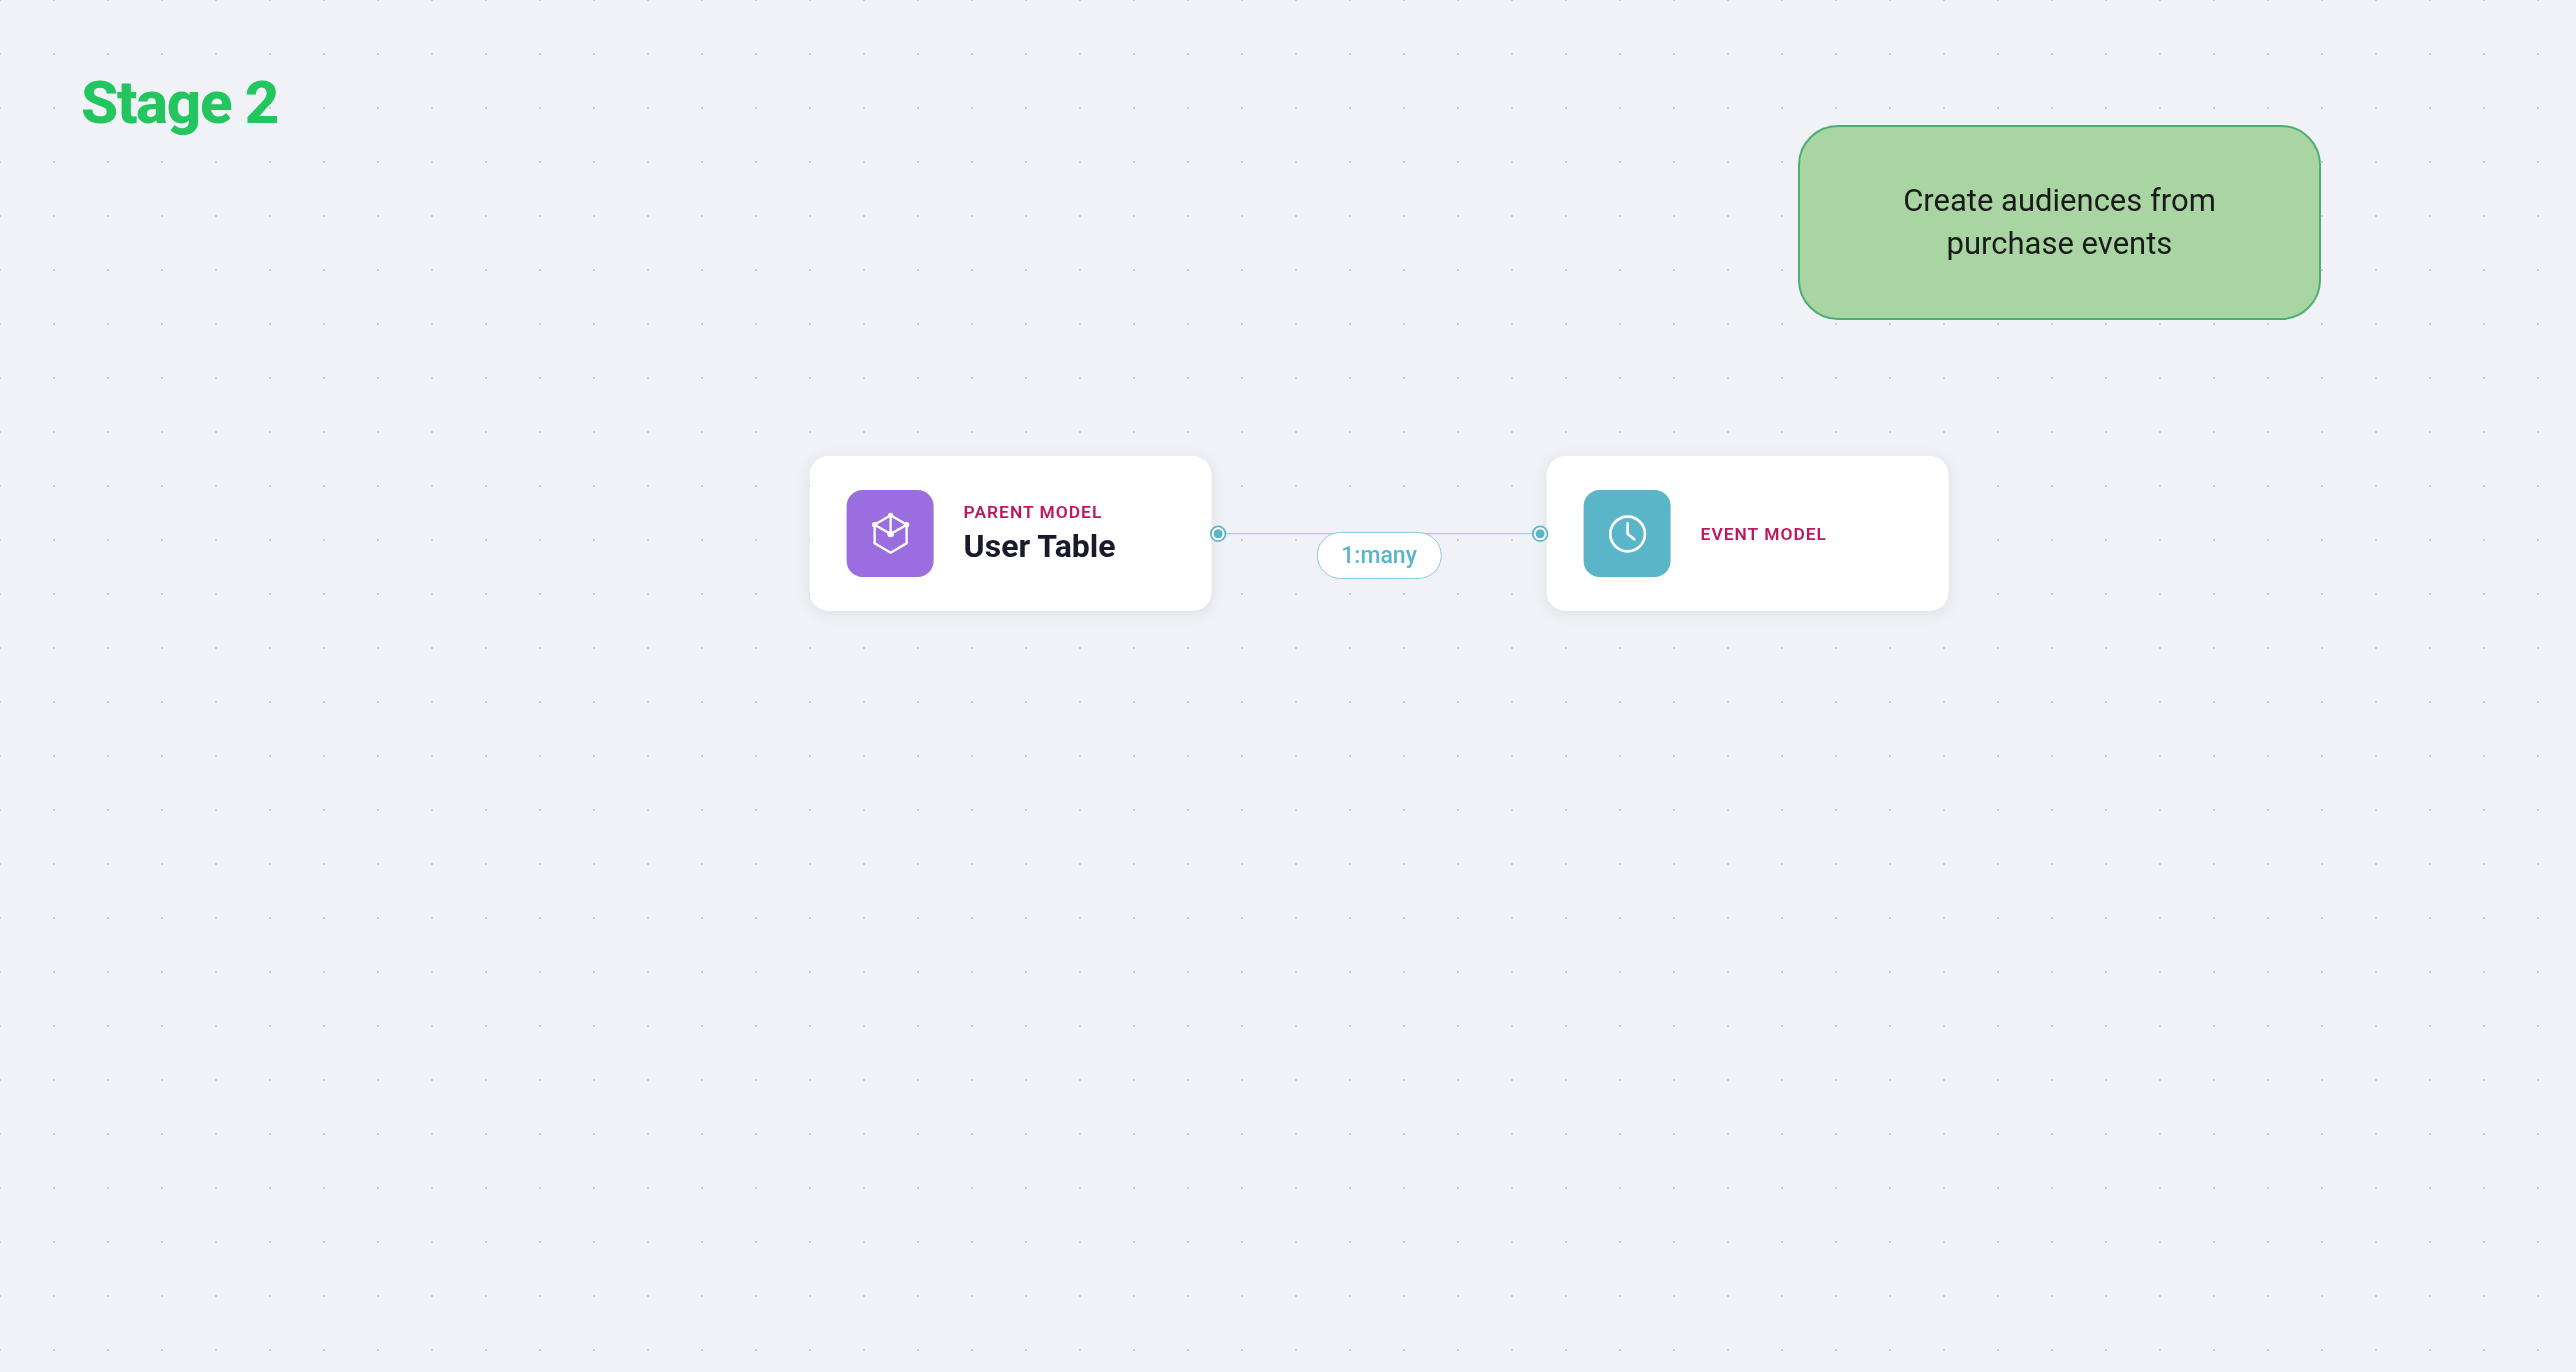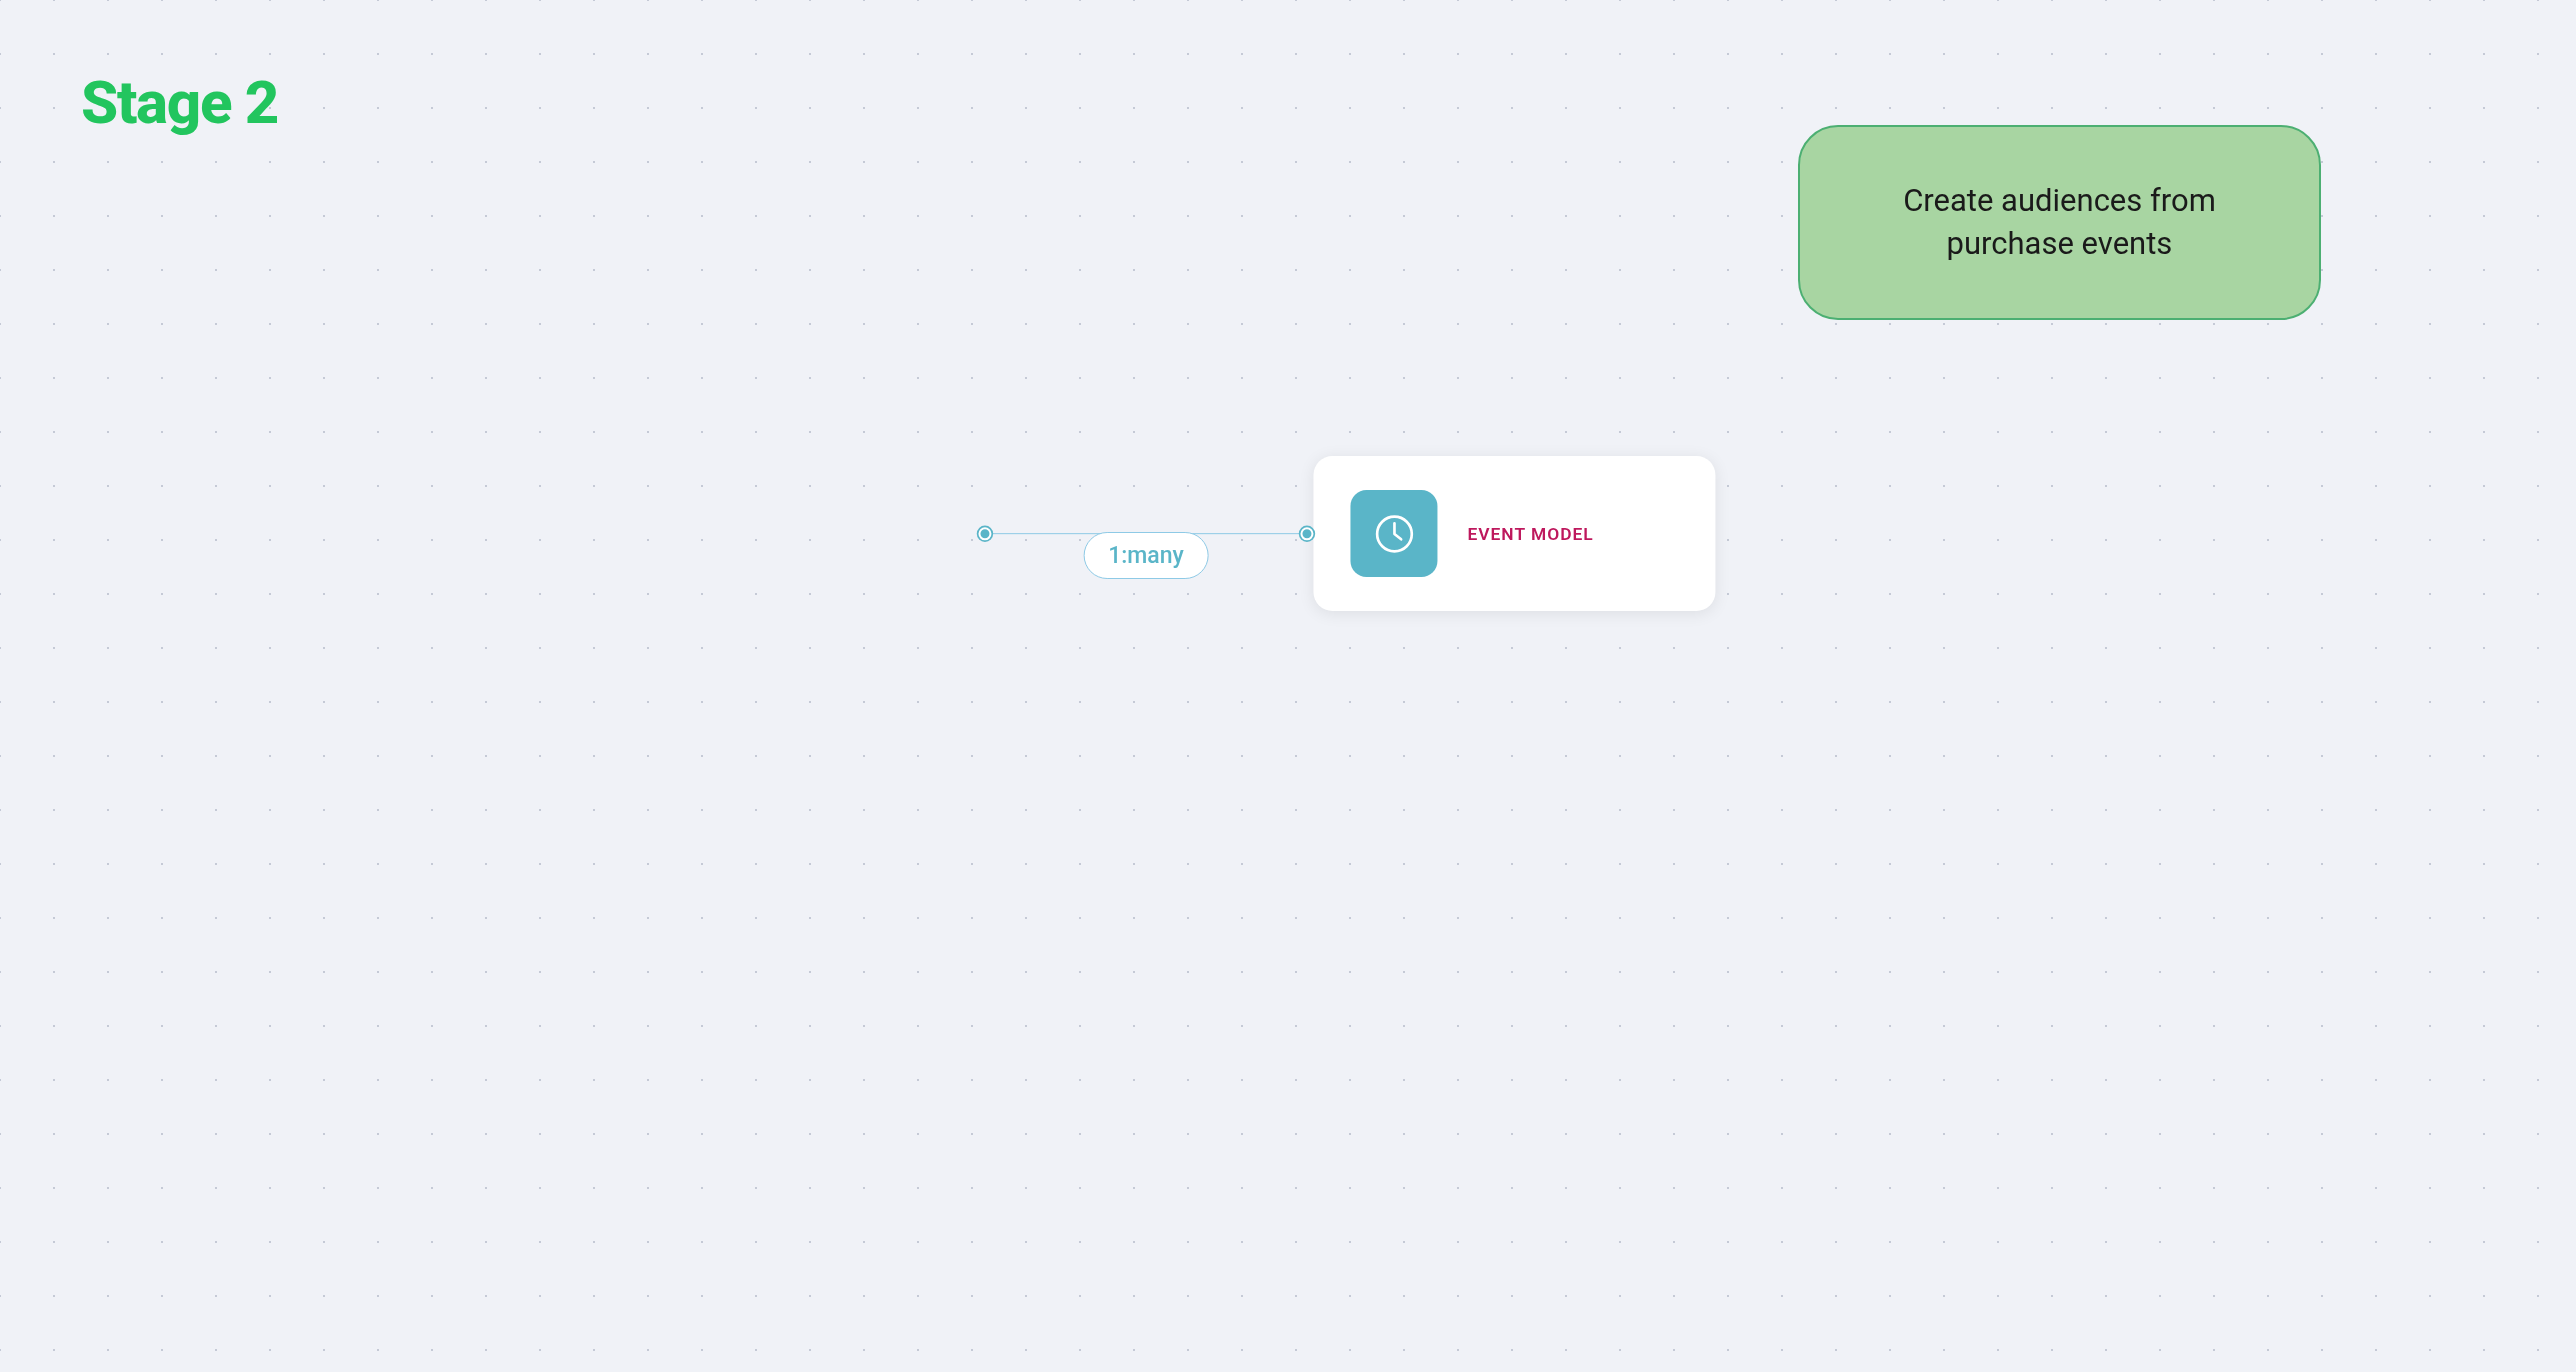--- a/index.html
+++ b/index.html
@@ -193,20 +193,40 @@
 <body>
 
 <div class="dot-grid"></div>
 
 <h1 class="stage-title">Stage 2</h1>
 
 <div class="callout-box">Create audiences from purchase events</div>
 
 <div class="models-container">
 
+  <div class="model-card">
+    <div class="model-icon purple">
+
+      <svg viewBox="0 0 72 72" fill="none" xmlns="http://www.w3.org/2000/svg">
+        <path d="M36 8L60 22V50L36 64L12 50V22L36 8Z" stroke="white" stroke-width="3.5" fill="none"></path>
+        <path d="M36 8L36 36" stroke="white" stroke-width="3.5"></path>
+        <path d="M60 22L36 36" stroke="white" stroke-width="3.5"></path>
+        <path d="M12 22L36 36" stroke="white" stroke-width="3.5"></path>
+        <circle cx="36" cy="36" r="5" fill="white"></circle>
+        <circle cx="36" cy="8" r="4" fill="white"></circle>
+        <circle cx="60" cy="22" r="4" fill="white"></circle>
+        <circle cx="12" cy="22" r="4" fill="white"></circle>
+
+      </svg>
+    </div>
+    <div class="model-info">
+      <span class="model-type">PARENT MODEL</span>
+      <span class="model-name">User Table</span>
+    </div>
+  </div>
 
   <div class="connection-area">
     <div class="connection-line"></div>
     <div class="connection-dot left"></div>
     <div class="connection-dot right"></div>
     <div class="relation-badge">1:many</div>
   </div>
 
   <div class="model-card">
     <div class="model-icon teal">

